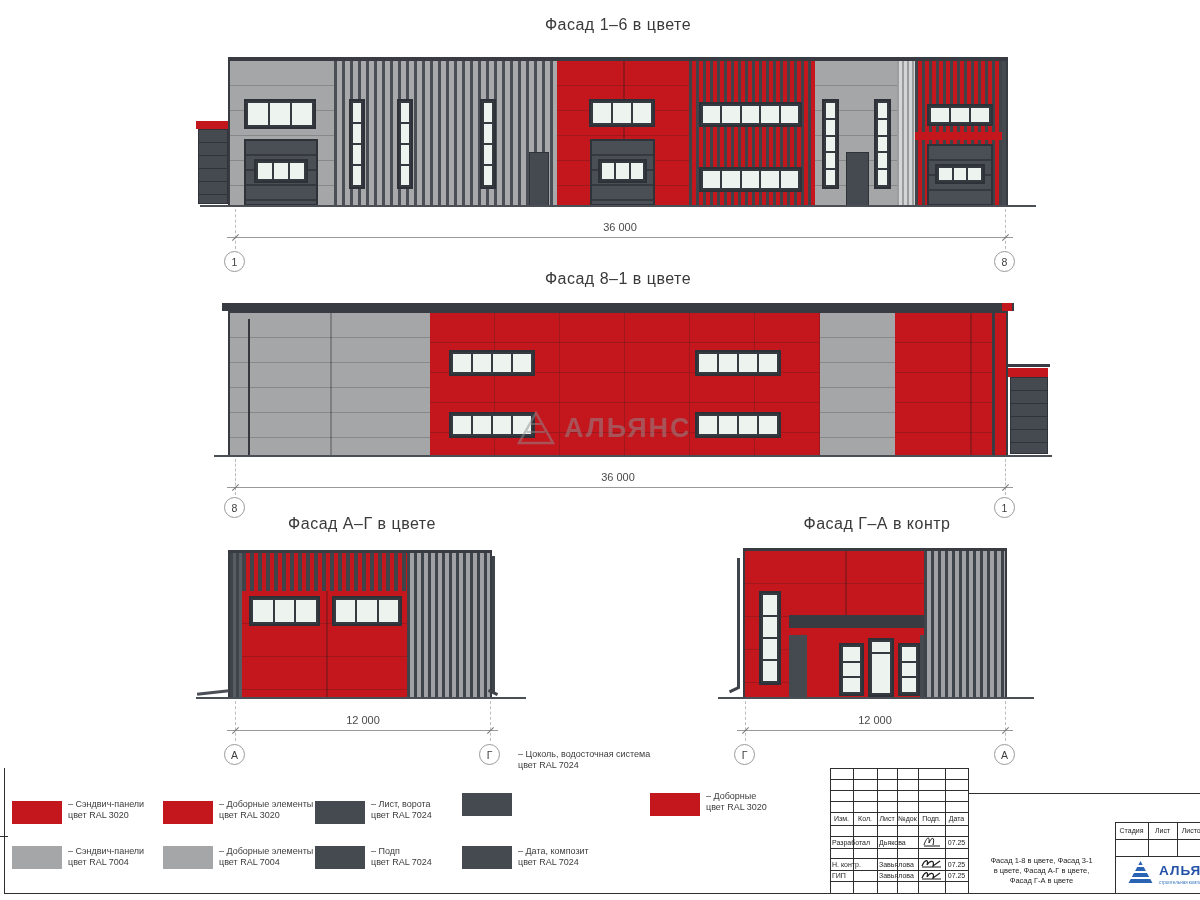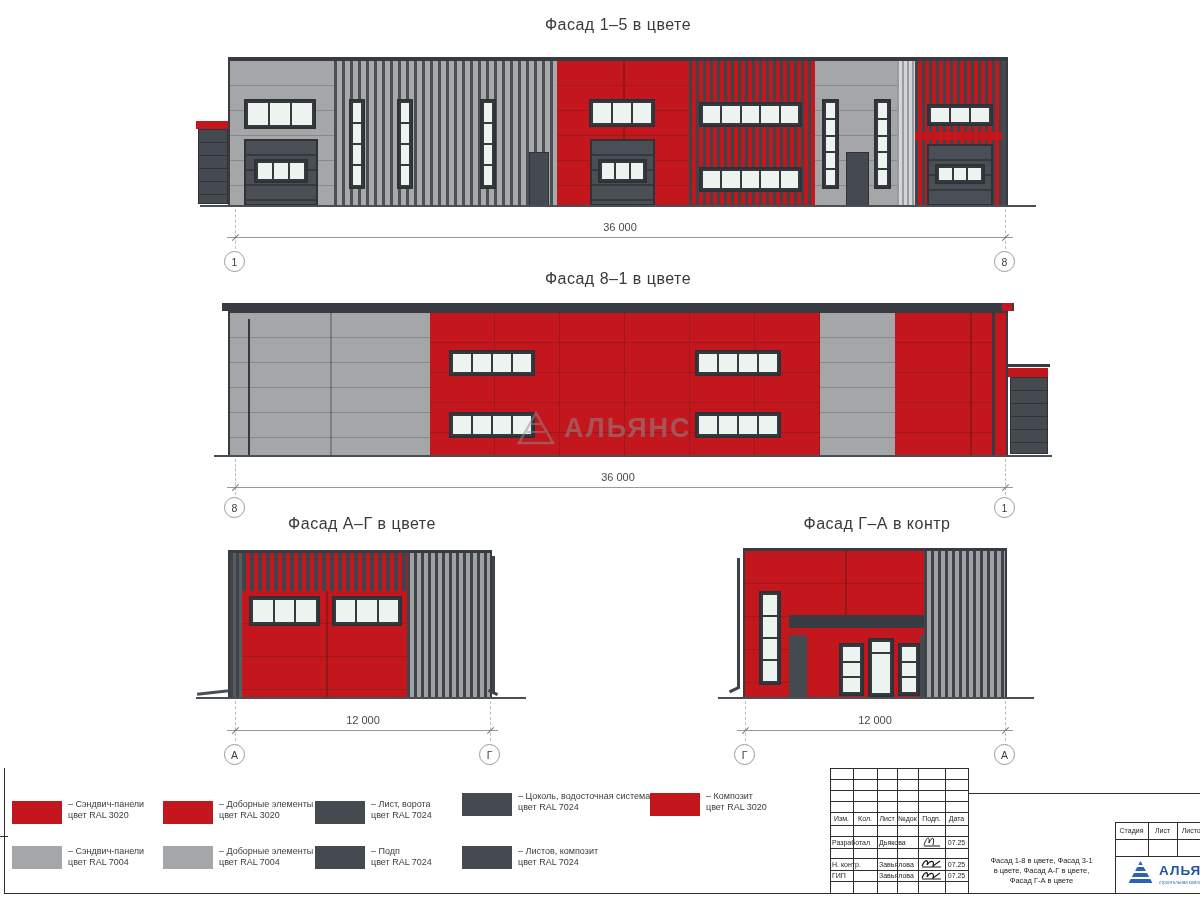--- a/index.html
+++ b/index.html
@@ -58,21 +58,21 @@
             clip-path:polygon(50% 0,100% 100%,0 100%)}
   .logo-txt{position:absolute;font-size:13.5px;font-weight:bold;color:#2452A6;letter-spacing:1px;white-space:nowrap}
   .logo-sub{position:absolute;font-size:4.5px;color:#3A7BC0;white-space:nowrap}
   
   .wm{position:absolute;display:flex;align-items:center;gap:8px;opacity:.5}
   .wmt{font-size:27px;font-weight:bold;color:#8F9091;letter-spacing:2px;white-space:nowrap}
 </style>
 </head>
 <body>
 
-<div class="ftitle" style="left:618px;top:16px">Фасад 1–5 в цвете</div>
+<div class="ftitle" style="left:618px;top:16px">Фасад 1–6 в цвете</div>
 
 <div class="bar red" style="left:196px;top:121px;width:34px;height:8px"></div>
 <div class="darkbox" style="left:198px;top:129px;width:30px;height:75px"></div>
 
 <div class="bld" style="left:228px;top:57px;width:780px;height:148px">
   <div class="sec gray jh" style="left:0;top:0;width:104px;height:148px"></div>
   <div class="win" style="left:14px;top:38px;width:72px;height:30px">
       <i></i>
       <i></i>
       <i></i>
@@ -339,48 +339,48 @@
   <div class="ll" style="left:219px;top:799px">
       <div>– Доборные элементы</div>
       <div>цвет RAL 3020</div>
     </div>
   <div class="sw c-dark" style="left:315px;top:801px"></div>
   <div class="ll" style="left:371px;top:799px">
       <div>– Лист, ворота</div>
       <div>цвет RAL 7024</div>
     </div>
   <div class="sw c-dark" style="left:462px;top:793px"></div>
-  <div class="ll" style="left:518px;top:791px">
+  <div class="ll" style="left:518px;top:749px">
       <div>– Цоколь, водосточная система</div>
       <div>цвет RAL 7024</div>
     </div>
   <div class="sw c-red" style="left:650px;top:793px"></div>
   <div class="ll" style="left:706px;top:791px">
-      <div>– Композит</div>
+      <div>– Доборные</div>
       <div>цвет RAL 3020</div>
     </div>
 
   <div class="sw c-gray" style="left:12px;top:846px"></div>
   <div class="ll" style="left:68px;top:846px">
       <div>– Сэндвич-панели</div>
       <div>цвет RAL 7004</div>
     </div>
   <div class="sw c-gray" style="left:163px;top:846px"></div>
   <div class="ll" style="left:219px;top:846px">
       <div>– Доборные элементы</div>
       <div>цвет RAL 7004</div>
     </div>
   <div class="sw c-dark" style="left:315px;top:846px"></div>
   <div class="ll" style="left:371px;top:846px">
       <div>– Подп</div>
       <div>цвет RAL 7024</div>
     </div>
   <div class="sw c-dark" style="left:462px;top:846px"></div>
   <div class="ll" style="left:518px;top:846px">
-      <div>– Листов, композит</div>
+      <div>– Дата, композит</div>
       <div>цвет RAL 7024</div>
     </div>
 </div>
 
 <div>
 
   <div class="vl" style="left:830px;top:768px;height:125px"></div>
   <div class="vl" style="left:853px;top:768px;height:125px"></div>
   <div class="vl" style="left:877px;top:768px;height:125px"></div>
   <div class="vl" style="left:897px;top:768px;height:125px"></div>

